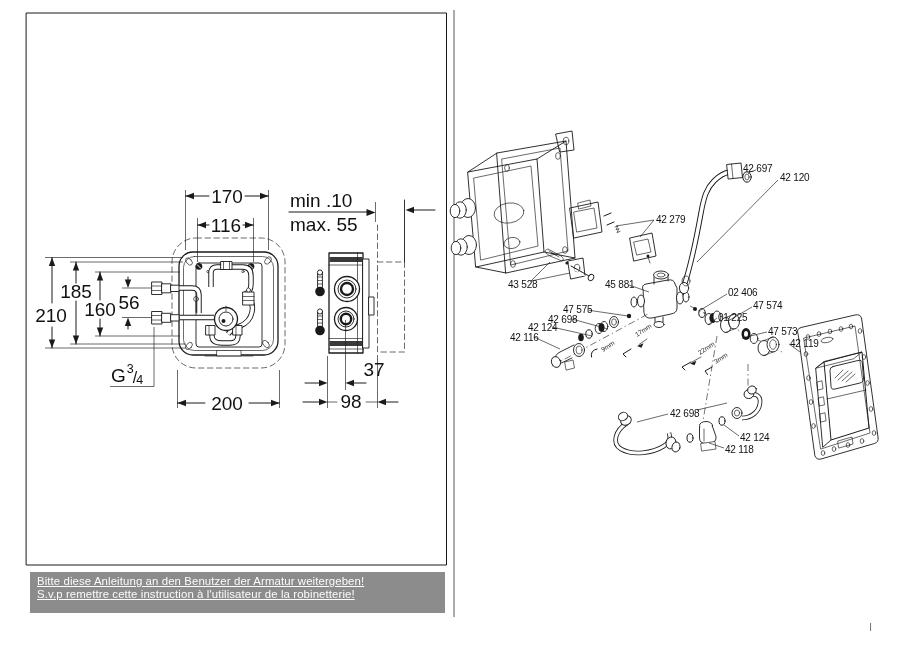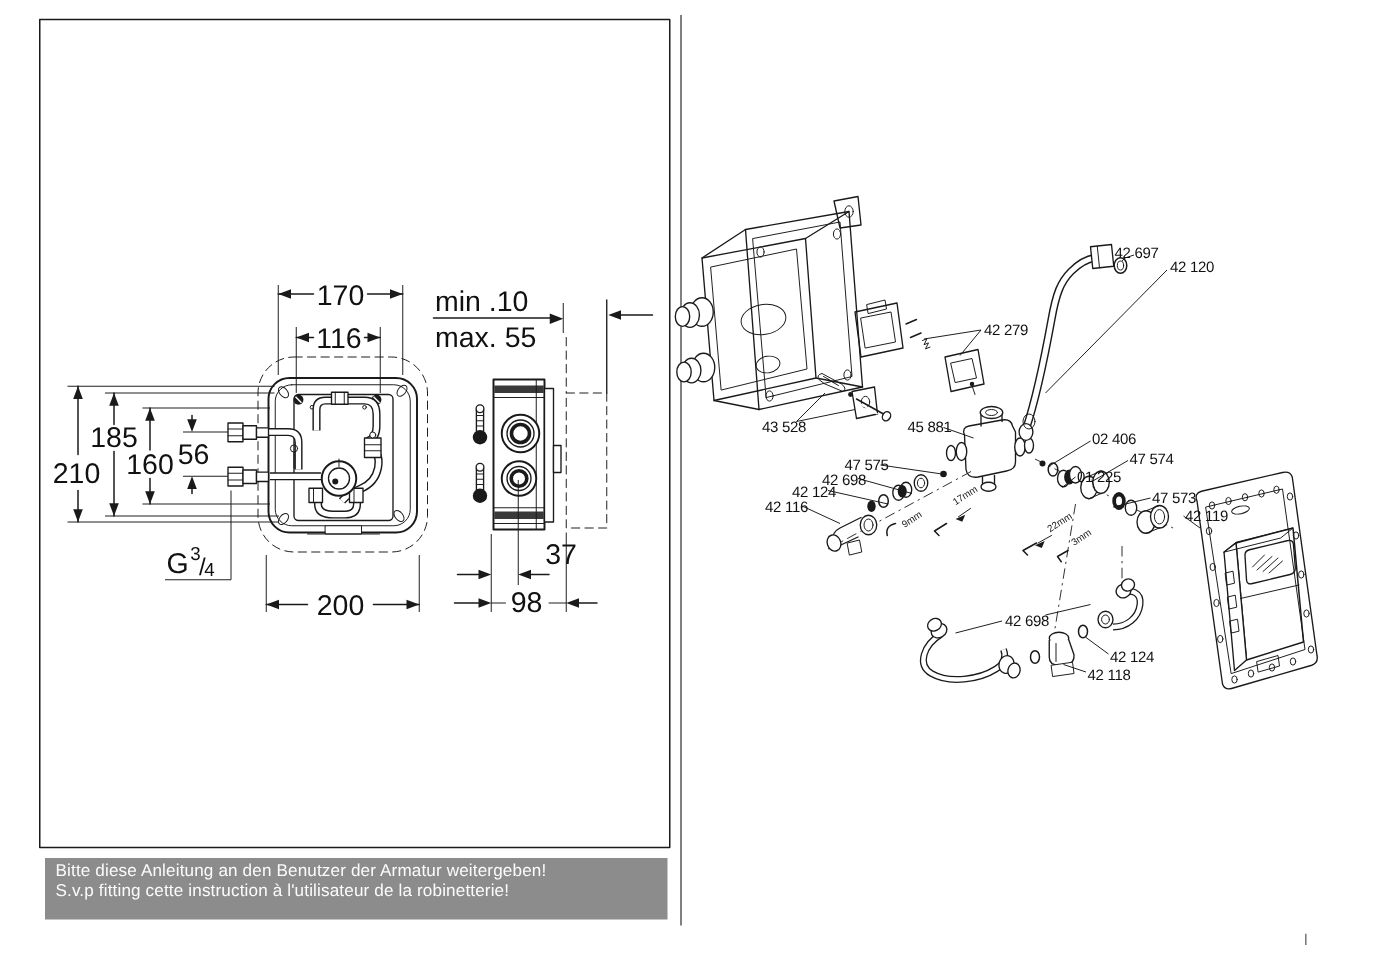--- a/index.html
+++ b/index.html
@@ -18,21 +18,21 @@
   .dfill{fill:#1a1a1a;stroke:none;}
   .dimtext{font:19px "Liberation Sans",sans-serif;fill:#111;}
   .parttext{font:10px "Liberation Sans",sans-serif;fill:#111;letter-spacing:-0.2px;}
   .tooltext{font:6.5px "Liberation Sans",sans-serif;fill:#222;}
   .tube-o{stroke:#1a1a1a;stroke-width:5.4;fill:none;}
   .tube-i{stroke:#fff;stroke-width:3.5;fill:none;}
   .tube2-o{stroke:#1a1a1a;stroke-width:4.6;fill:none;}
   .tube2-i{stroke:#fff;stroke-width:2.9;fill:none;}
   #banner{position:absolute;left:30px;top:572px;width:415px;height:41px;background:#8c8c8c;
           color:#fcfcfc;font-size:11.4px;line-height:12.9px;padding:3px 0 0 7px;
-          box-sizing:border-box;letter-spacing:0.1px;}
+          box-sizing:border-box;letter-spacing:0.1px;text-decoration:underline;}
   #pageno{position:absolute;left:869px;top:621px;font-size:11px;color:#7a7a7a;}
 </style>
 </head>
 <body>
 
 <div id="page">
 
 <svg id="art" width="920" height="650" viewBox="0 0 920 650">
 
   <g>
@@ -479,18 +479,18 @@
       <text x="510" y="341" class="parttext">42 116</text>
       <text x="670" y="417" class="parttext">42 698</text>
       <text x="740" y="441" class="parttext">42 124</text>
       <text x="725" y="453" class="parttext">42 118</text>
     </g>
   </g>
 </svg>
 
 <div id="banner">
   <div>Bitte diese Anleitung an den Benutzer der Armatur weitergeben!</div>
-  <div>S.v.p fitting cette instruction à l'utilisateur de la robinetterie!</div>
+  <div>S.v.p remettre cette instruction à l'utilisateur de la robinetterie!</div>
 </div>
 
 <div id="pageno">I</div>
 
 </div>
 
 </body></html>

